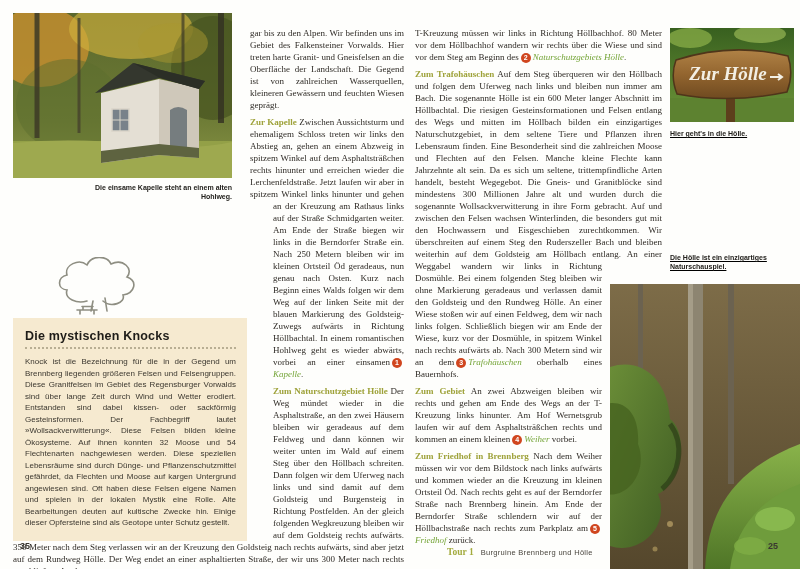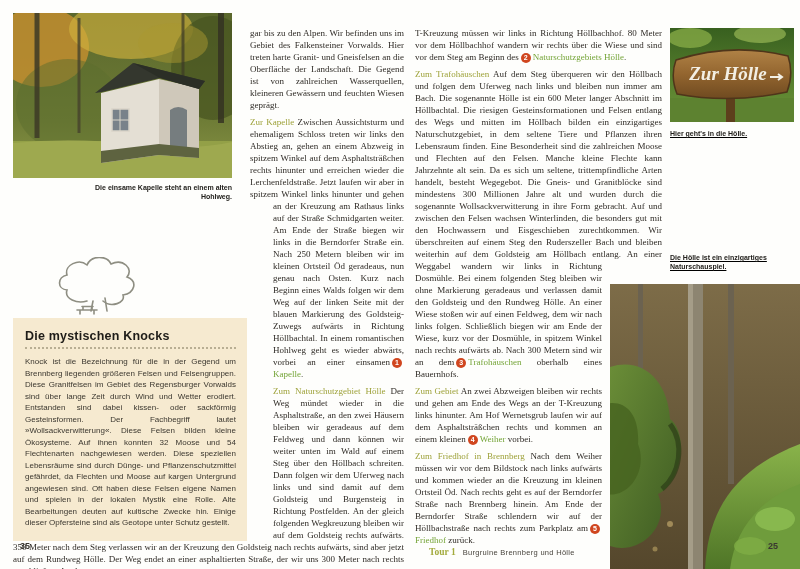--- a/index.html
+++ b/index.html
@@ -6,22 +6,22 @@
   html,body { width:800px; height:569px; }
   body { background:#ffffff; font-family:"Liberation Serif",serif; }
   .spread { position:relative; width:800px; height:569px; background:#fefefc; overflow:hidden; }
   .page { position:absolute; top:0; height:569px; overflow:hidden; }
   .page-left  { left:0; width:407px; padding:13px 3px 0 13px; }
   .page-right { left:407px; width:393px; padding:13px 0 0 8px; }
 
   p.body { font-size:9px; line-height:12px; text-align:justify; color:#2f2b26;
            margin:0 0 5px 0; hyphens:auto; }
   p.body.first { margin-top:14px; }
-  .sec-head { color:#9ea23a; font-weight:normal; }
-  .poi { color:#74a437; }
+  .sec-head { color:#9ea23a; font-weight:bold; }
+  .poi { color:#74a437;font-style:italic; }
   .marker { display:inline-block; width:10px; height:10px; border-radius:50%;
             background:#d0461f; color:#fff; font:bold 7px/10px "Liberation Sans",sans-serif;
             text-align:center; vertical-align:0.5px; margin:0 2px; }
 
   
   .lp-photo-float { float:left; width:228px; margin-right:9px; }
   .chapel-photo { display:block; width:219px; height:165px; }
   .photo-caption { width:219px; margin-top:5px; padding-left:55px;
                    font:bold 7px/9px "Liberation Sans",sans-serif; color:#23211d;
                    text-align:right; }
@@ -40,21 +40,21 @@
   .rp-sign-float { float:right; width:130px; height:258px; margin-left:8px;
                    display:flex; flex-direction:column;text-decoration:underline; }
   .sign-photo { display:block; width:124px; height:94px; margin-top:15px; }
   .rp-caption { font:bold 7px/9px "Liberation Sans",sans-serif; color:#23211d; text-align:left; }
   .sign-caption { margin-top:7px; width:124px; }
   .gorge-caption { margin-top:auto; width:118px; }
   .rp-spacer { float:right; clear:right; width:198px; height:274px; }
   .gorge-photo { position:absolute; right:0; top:284px; width:190px; height:285px; }
   .gorge-photo svg { display:block; width:190px; height:285px; }
 
-  .footer { position:absolute; left:22px; top:541px; white-space:nowrap; }
+  .footer { position:absolute; left:40px; top:541px; white-space:nowrap; }
   .footer-tour { font:bold 9.5px/11px "Liberation Serif",serif; color:#a3ab3e; margin-right:7px; }
   .footer-title { font:7.5px/11px "Liberation Sans",sans-serif; color:#4a463f; letter-spacing:.3px; }
 </style>
 </head>
 <body>
 
 <div class="spread">
 
   <div class="page page-left">
 

